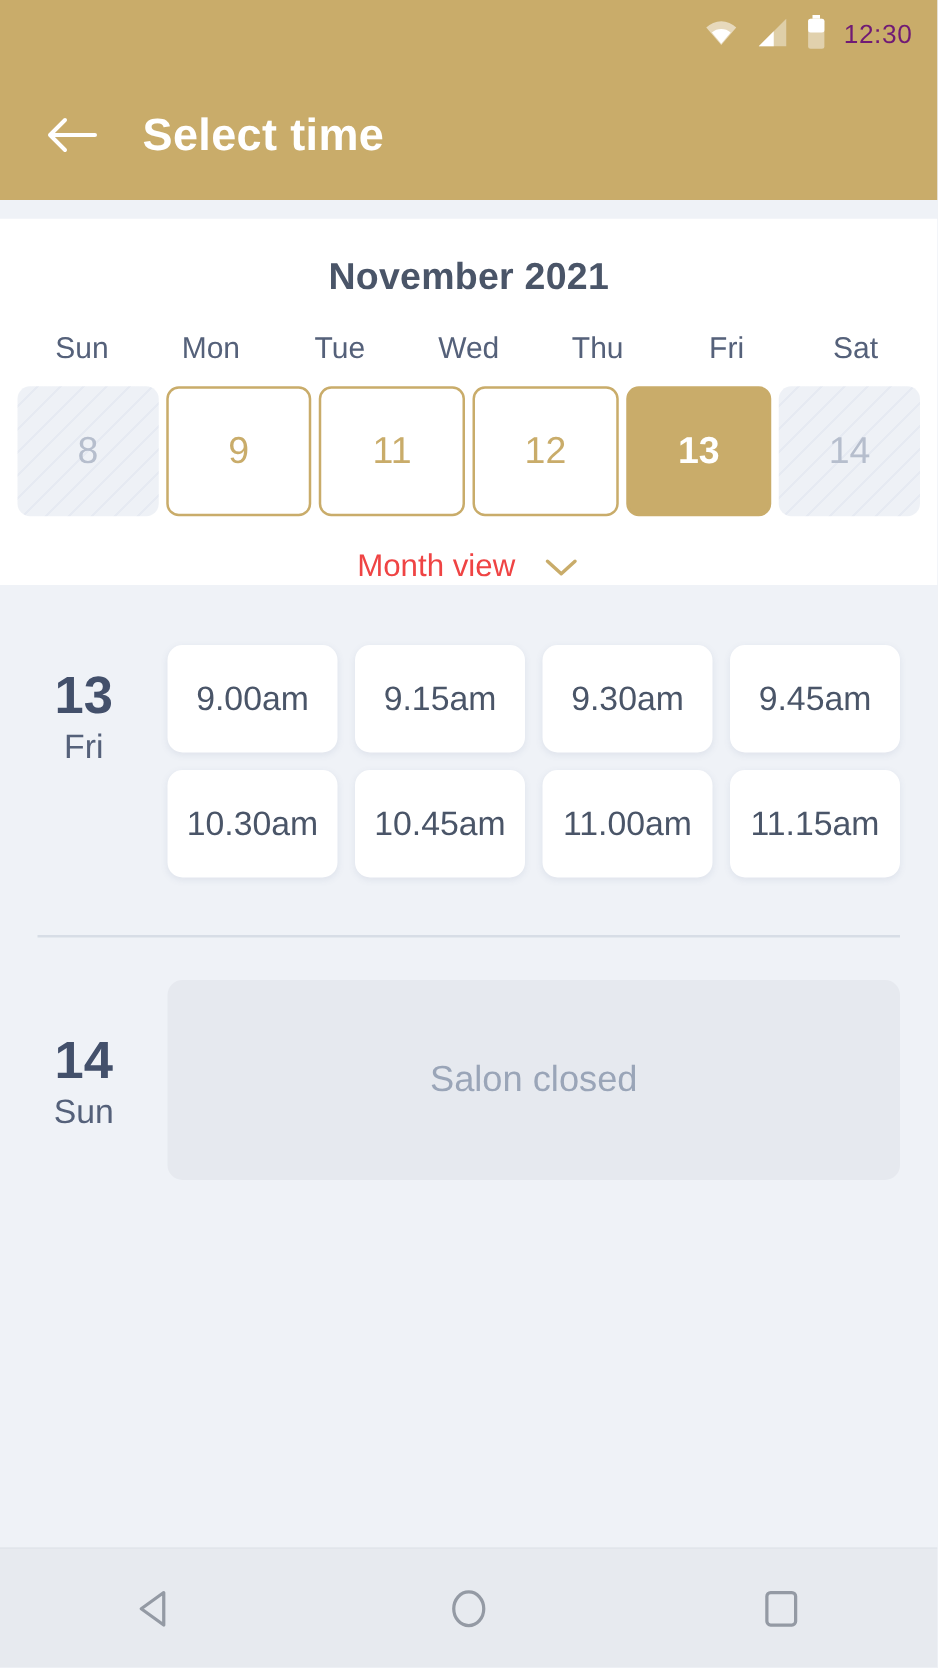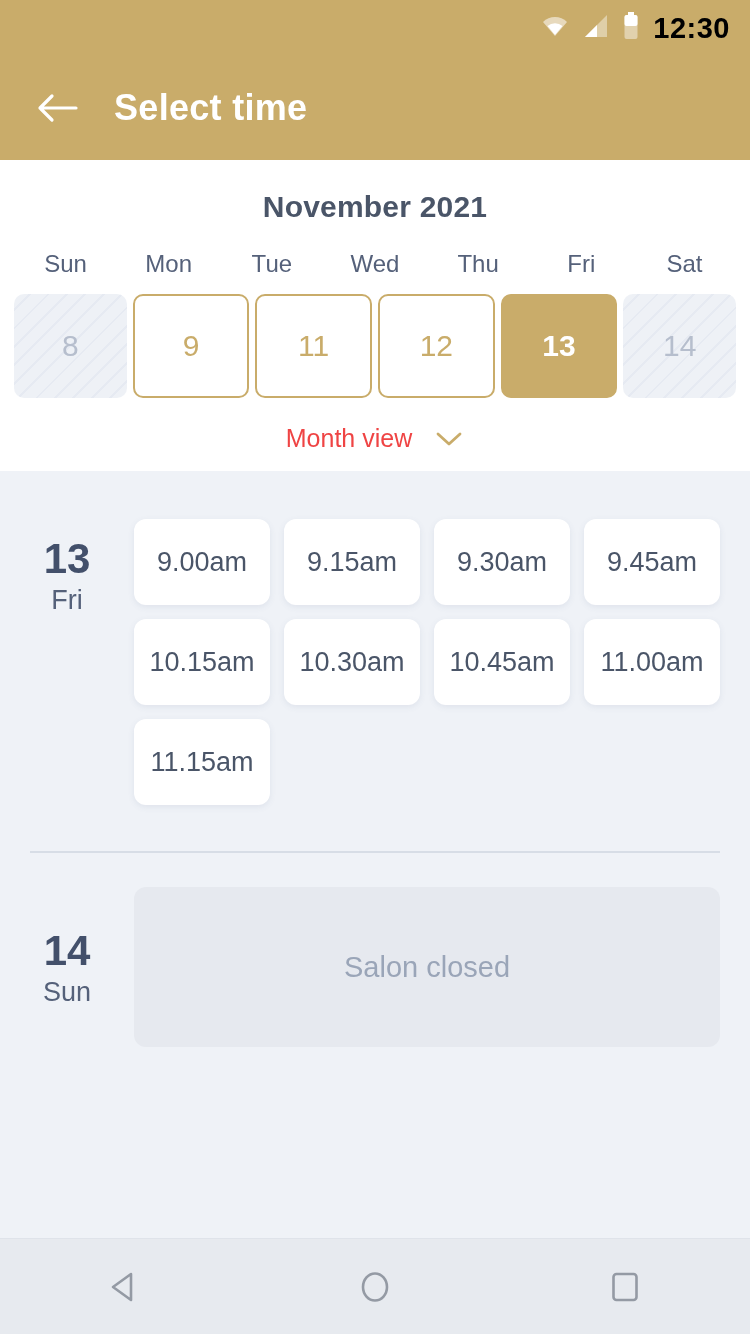--- a/index.html
+++ b/index.html
@@ -25,23 +25,23 @@
     padding-right: 20px;
     box-sizing: border-box;
   }
   .status-icons {
     display: flex;
     align-items: center;
     gap: 14px;
   }
   .status-icon { display: block; }
   #status-time {
-    color: #000000;
-    font-size: 29px;
-    font-weight: bold;
+    color: #701a75;
+    font-size: 21px;
+    font-weight: normal;
     letter-spacing: 0.5px;
     margin-left: 14px;
   }
 
   
   #app-bar {
     height: 104px;
     background: #c9ac6a;
     display: flex;
     align-items: center;
@@ -61,21 +61,22 @@
     font-size: 36px;
     font-weight: bold;
     margin-left: 30px;
     letter-spacing: 0.3px;
   }
 
   
   #calendar-panel {
     background: #ffffff;
     padding-top: 30px;
-    padding-bottom: 18px;
+    padding-bottom: 0;
+    margin-top: 15px;
   }
   #month-label {
     text-align: center;
     font-size: 30px;
     color: #4a5568;
     font-weight: bold;
     letter-spacing: 0.2px;
     margin-bottom: 26px;
   }
   #weekday-row {
@@ -306,21 +307,20 @@
   <div class="day-group">
     <div class="day-label">
       <div class="day-number">13</div>
       <div class="day-weekday">Fri</div>
     </div>
     <div class="slots-grid">
       <div class="slot">9.00am</div>
       <div class="slot">9.15am</div>
       <div class="slot">9.30am</div>
       <div class="slot">9.45am</div>
-      <div class="slot">10.15am</div>
       <div class="slot">10.30am</div>
       <div class="slot">10.45am</div>
       <div class="slot">11.00am</div>
       <div class="slot">11.15am</div>
     </div>
   </div>
 
   <div id="section-divider"></div>
 
   <div id="closed-group">

